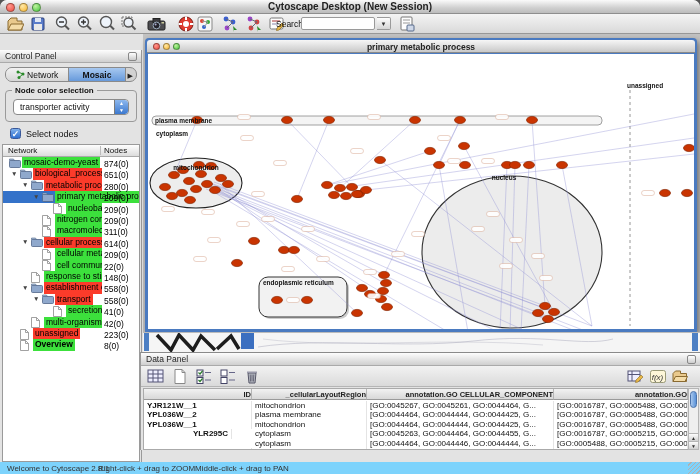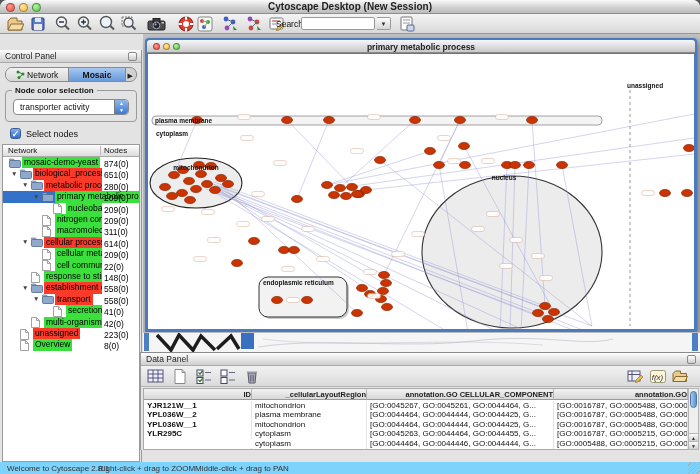--- a/index.html
+++ b/index.html
@@ -363,21 +363,21 @@
                 <path d="M5.5 0.5 V3.5 H8.5" fill="none" stroke="#8a8a8a" stroke-width="0.8"></path>
               </svg></span>
             <span class="rlabel red" style="left: 30px; max-width: 69px;">unassigned</span>
             <span class="rcount">223(0)</span>
           </div>
           <div class="trow" style="top: 182.4px;">
             <span class="ricon" style="left: 17px;"><svg width="9" height="11">
                 <path d="M0.5 0.5 H5.5 L8.5 3.5 V10.5 H0.5 Z" fill="#fff" stroke="#8a8a8a" stroke-width="0.8"></path>
                 <path d="M5.5 0.5 V3.5 H8.5" fill="none" stroke="#8a8a8a" stroke-width="0.8"></path>
               </svg></span>
-            <span class="rlabel green" style="left: 30px; max-width: 69px;">Overview</span>
+            <span class="rlabel green" style="left: 30px; max-width: 69px; font-weight: bold;">Overview</span>
             <span class="rcount">8(0)</span>
           </div>
         </div>
     </div>
   </div>
 
   <div class="mdi">
     <div class="netwin">
       <div class="wtitle">
         <span class="wtl r"></span>
@@ -615,21 +615,21 @@
             <span class="dtd" style="left: 223px; width: 187px;">[GO:0044464, GO:0044444, GO:0044425, G...</span>
             <span class="dtd" style="left: 410px; width: 134px;">[GO:0016787, GO:0005488, GO:0005215, G...</span>
           </div>
           <div class="dtr" style="top: 30.5px;">
             <span class="dtd id" style="left: 0px; width: 108px;">YPL036W__1</span>
             <span class="dtd" style="left: 108px; width: 115px;">mitochondrion</span>
             <span class="dtd" style="left: 223px; width: 187px;">[GO:0044464, GO:0044444, GO:0044425, G...</span>
             <span class="dtd" style="left: 410px; width: 134px;">[GO:0016787, GO:0005488, GO:0005215, G...</span>
           </div>
           <div class="dtr" style="top: 40px;">
-            <span class="dtd id" style="left: 0px; width: 108px;">YLR295C</span>
+            <span class="dtd id" style="left: 0px; width: 88px; text-align: right;">YLR295C</span>
             <span class="dtd" style="left: 108px; width: 115px;">cytoplasm</span>
             <span class="dtd" style="left: 223px; width: 187px;">[GO:0045263, GO:0044464, GO:0044455, G...</span>
             <span class="dtd" style="left: 410px; width: 134px;">[GO:0016787, GO:0005215, GO:0003824, G...</span>
           </div>
           <div class="dtr" style="top: 49.5px;">
             <span class="dtd id" style="left: 0px; width: 108px; margin-top: 46px;">YKR052C</span>
             <span class="dtd" style="left: 108px; width: 115px;">cytoplasm</span>
             <span class="dtd" style="left: 223px; width: 187px;">[GO:0044464, GO:0044446, GO:0044444, G...</span>
             <span class="dtd" style="left: 410px; width: 134px;">[GO:0005488, GO:0005215, GO:0003674]</span>
           </div>

